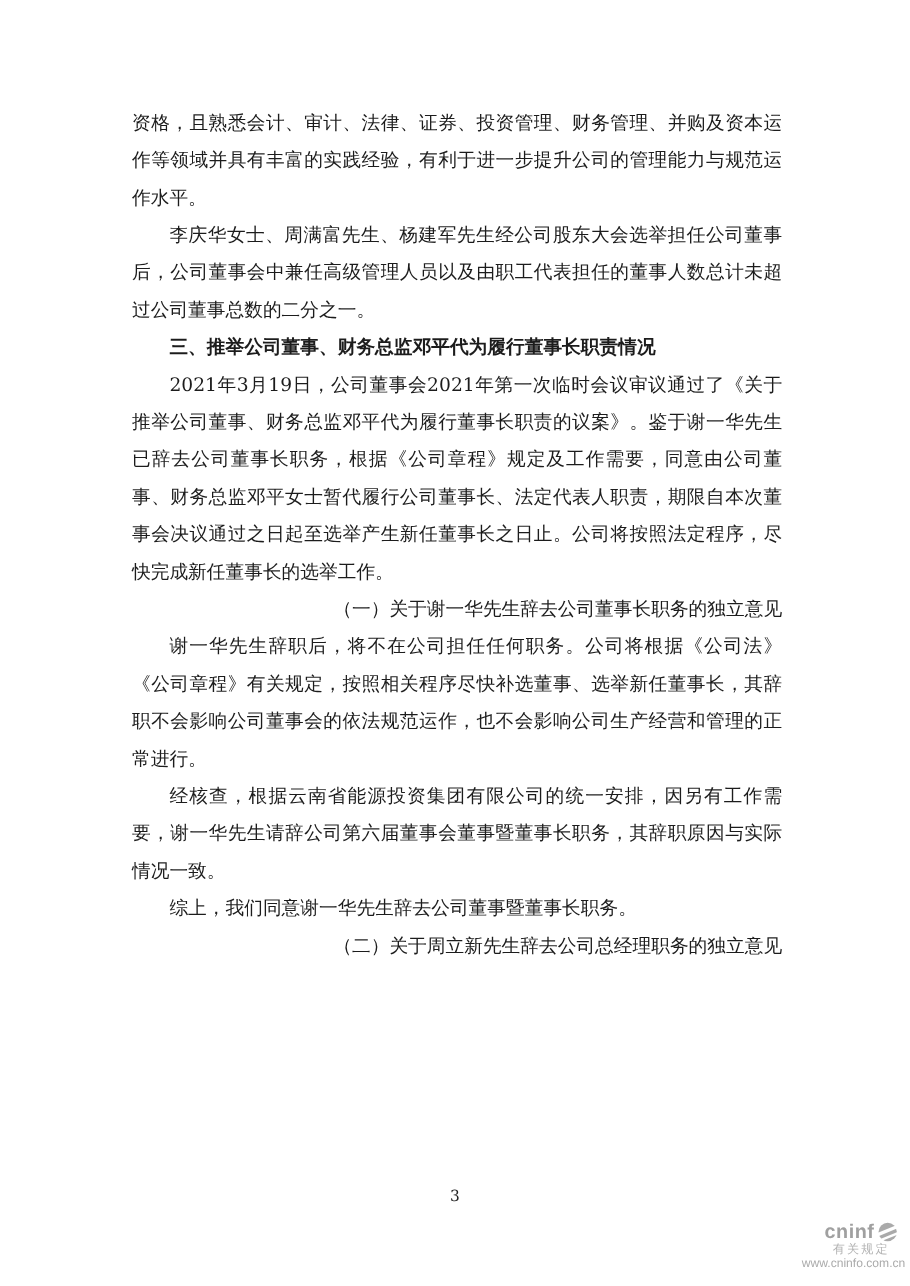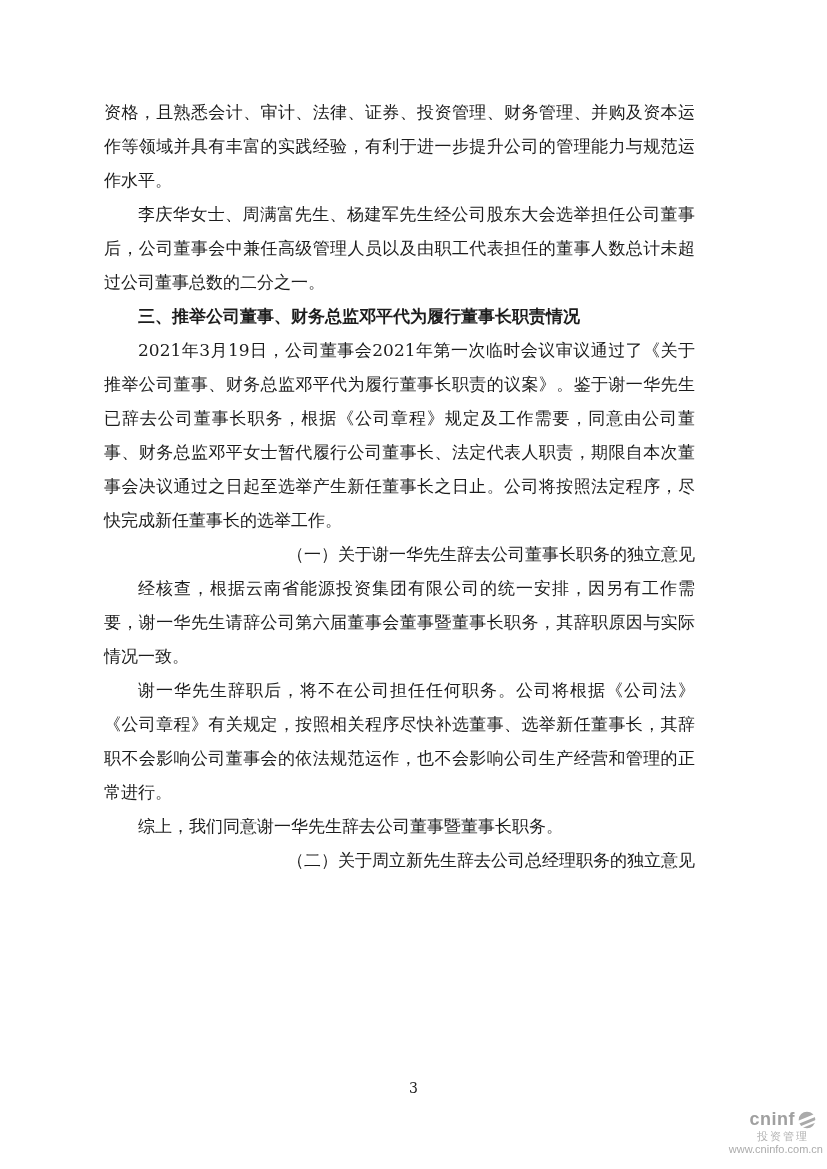--- a/index.html
+++ b/index.html
@@ -12,21 +12,21 @@
     width: 827px;
     height: 1169px;
     background: #ffffff;
     font-family: "DejaVu Serif", "Liberation Serif", serif;
     color: #1c1c1c;
     overflow: hidden;
   }
   .content {
     position: absolute;
     top: 95px;
-    left: 104px;
+    left: 120px;
     width: 591px;
     font-size: 17px;
     line-height: 34px;
     text-align: justify;
   }
   .para {
     margin: 0;
     text-indent: 2em;
   }
   .para.no-indent {
@@ -98,36 +98,36 @@
 <body>
 
 <div class="page">
 
   <div class="content">
     <p class="para no-indent">资格，且熟悉会计、审计、法律、证券、投资管理、财务管理、并购及资本运作等领域并具有丰富的实践经验，有利于进一步提升公司的管理能力与规范运作水平。</p>
     <p class="para">李庆华女士、周满富先生、杨建军先生经公司股东大会选举担任公司董事后，公司董事会中兼任高级管理人员以及由职工代表担任的董事人数总计未超过公司董事总数的二分之一。</p>
     <h3 class="heading">三、推举公司董事、财务总监邓平代为履行董事长职责情况</h3>
     <p class="para">2021年3月19日，公司董事会2021年第一次临时会议审议通过了《关于推举公司董事、财务总监邓平代为履行董事长职责的议案》。鉴于谢一华先生已辞去公司董事长职务，根据《公司章程》规定及工作需要，同意由公司董事、财务总监邓平女士暂代履行公司董事长、法定代表人职责，期限自本次董事会决议通过之日起至选举产生新任董事长之日止。公司将按照法定程序，尽快完成新任董事长的选举工作。</p>
     <p class="para subheading">（一）关于谢一华先生辞去公司董事长职务的独立意见</p>
+    <p class="para">谢一华先生辞职后，将不在公司担任任何职务。公司将根据《公司法》《公司章程》有关规定，按照相关程序尽快补选董事、选举新任董事长，其辞职不会影响公司董事会的依法规范运作，也不会影响公司生产经营和管理的正常进行。</p>
     <p class="para">经核查，根据云南省能源投资集团有限公司的统一安排，因另有工作需要，谢一华先生请辞公司第六届董事会董事暨董事长职务，其辞职原因与实际情况一致。</p>
-    <p class="para">谢一华先生辞职后，将不在公司担任任何职务。公司将根据《公司法》《公司章程》有关规定，按照相关程序尽快补选董事、选举新任董事长，其辞职不会影响公司董事会的依法规范运作，也不会影响公司生产经营和管理的正常进行。</p>
     <p class="para">综上，我们同意谢一华先生辞去公司董事暨董事长职务。</p>
     <p class="para subheading">（二）关于周立新先生辞去公司总经理职务的独立意见</p>
   </div>
 
   <div class="footer-pagenum">3</div>
 
   <div class="watermark">
     <div class="logo-row">
       <span class="logo-brand">cninf</span>
       <span class="logo-swirl">
         <svg viewBox="0 0 24 24" width="20" height="20" aria-hidden="true">
           <circle cx="12" cy="12" r="10" fill="#aaaaaa"></circle>
           <path d="M0 13.5 L24 3.5 L24 7.5 L0 17.5 Z" fill="#ffffff"></path>
           <path d="M2 20.5 L24 11.5 L24 14.5 L4 22.5 Z" fill="#ffffff"></path>
         </svg>
       </span>
     </div>
-    <div class="logo-cn">投资管理</div>
+    <div class="logo-cn">有关规定</div>
     <div class="logo-url">www.cninfo.com.cn</div>
   </div>
 
 </div>
 
 </body></html>

